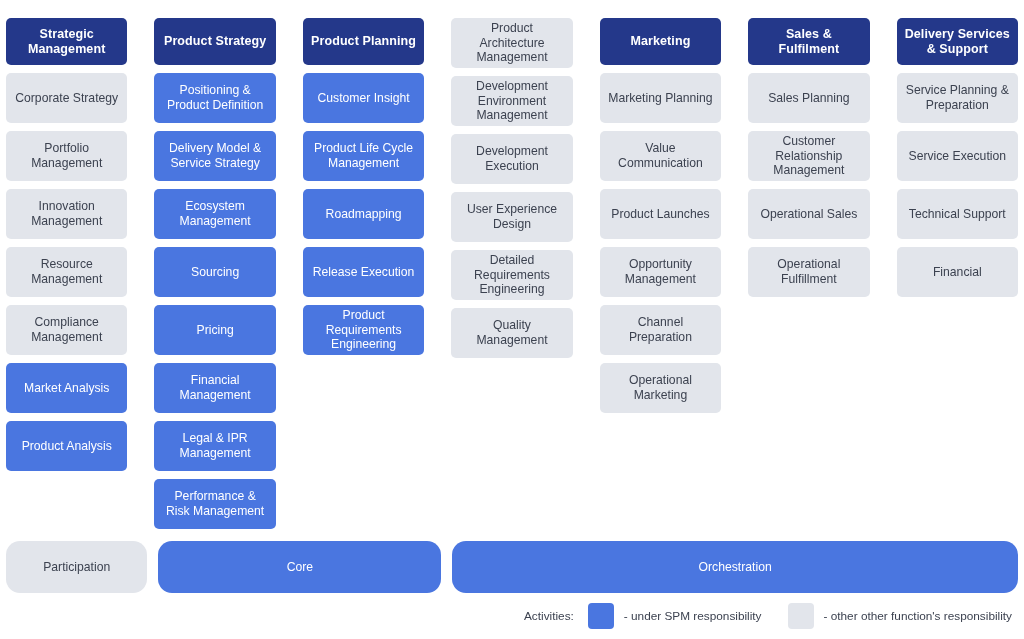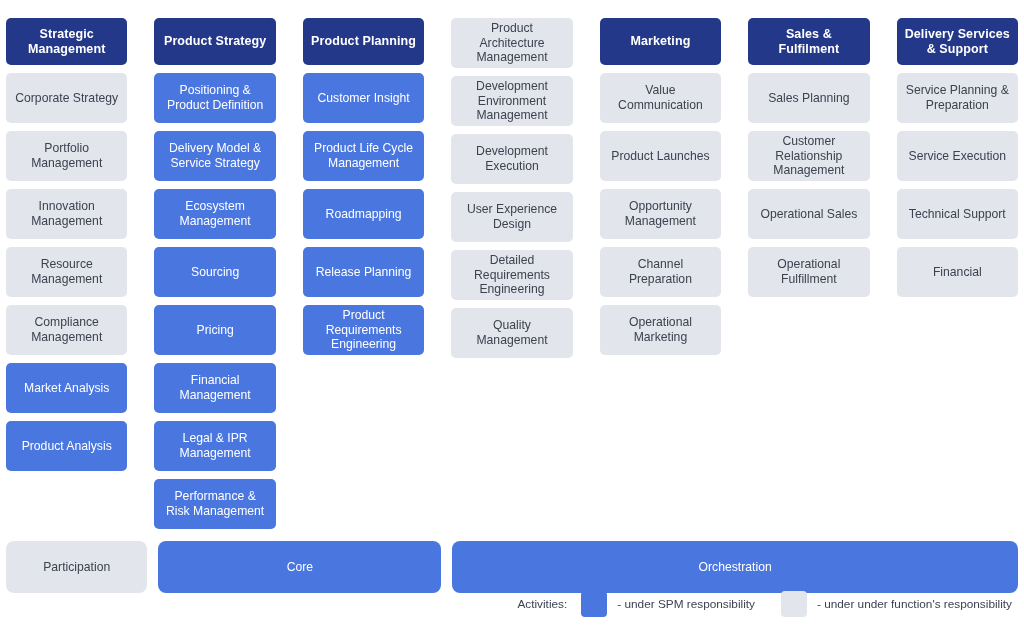--- a/index.html
+++ b/index.html
@@ -76,21 +76,21 @@
   }
 
   
   .bottom-band {
     width: 1012px;
     margin: 9px auto 0 auto;
     display: flex;
     gap: 11px;
   }
   .band-seg {
-    border-radius: 8px;
+    border-radius: 14px;
     height: 52px;
     display: flex;
     align-items: center;
     justify-content: center;
     text-align: center;
     font-size: 12.2px;
     box-sizing: border-box;
   }
   .band-seg.other {
     background: #e2e5eb;
@@ -101,21 +101,21 @@
     color: #ffffff;
     text-align: right;
   }
   .seg-1 { flex: 1 1 0; }
   .seg-2 { flex: 2 1 0; }
   .seg-4 { flex: 4 1 0; }
 
   
   .legend {
     width: 1012px;
-    margin: 12px auto;
+    margin: 0 auto;
     position: absolute;
     left: 6px;
     right: 6px;
     bottom: 10px;
     display: flex;
     align-items: center;
     justify-content: flex-end;
     gap: 0;
     font-size: 11.8px;
     color: #3c4250;
@@ -166,38 +166,39 @@
         <div class="cell spm">Pricing</div>
         <div class="cell spm">Financial Management</div>
         <div class="cell spm">Legal &amp; IPR Management</div>
         <div class="cell spm">Performance &amp; Risk Management</div>
       </div>
       <div class="column">
         <div class="cell header">Product Planning</div>
         <div class="cell spm">Customer Insight</div>
         <div class="cell spm">Product Life Cycle Management</div>
         <div class="cell spm">Roadmapping</div>
-        <div class="cell spm">Release Planning</div>
+        <div class="cell spm">Release Execution</div>
         <div class="cell spm">Product Requirements Engineering</div>
         <div class="cell blank"></div>
         <div class="cell blank"></div>
         <div class="cell blank"></div>
       </div>
       <div class="column">
         <div class="cell other">Product Architecture Management</div>
         <div class="cell other">Development Environment Management</div>
         <div class="cell other">Development Execution</div>
         <div class="cell other">User Experience Design</div>
         <div class="cell other">Detailed Requirements Engineering</div>
         <div class="cell other">Quality Management</div>
         <div class="cell blank"></div>
         <div class="cell blank"></div>
       </div>
       <div class="column">
         <div class="cell header">Marketing</div>
+        <div class="cell other">Marketing Planning</div>
         <div class="cell other">Value Communication</div>
         <div class="cell other">Product Launches</div>
         <div class="cell other">Opportunity Management</div>
         <div class="cell other">Channel Preparation</div>
         <div class="cell other">Operational Marketing</div>
         <div class="cell blank"></div>
         <div class="cell blank"></div>
       </div>
       <div class="column">
         <div class="cell header">Sales &amp; Fulfilment</div>
@@ -227,16 +228,16 @@
       <div class="band-seg other seg-1">Participation</div>
       <div class="band-seg spm seg-2">Core</div>
       <div class="band-seg spm seg-4">Orchestration</div>
     </div>
 
   <div class="legend">
     <span class="legend-title">Activities:</span>
     <span class="swatch spm"></span>
     <span class="legend-label">- under SPM responsibility</span>
     <span class="swatch other"></span>
-    <span class="legend-label last">- under under function's responsibility</span>
+    <span class="legend-label last">- other other function's responsibility</span>
   </div>
 
 </div>
 
 </body></html>

